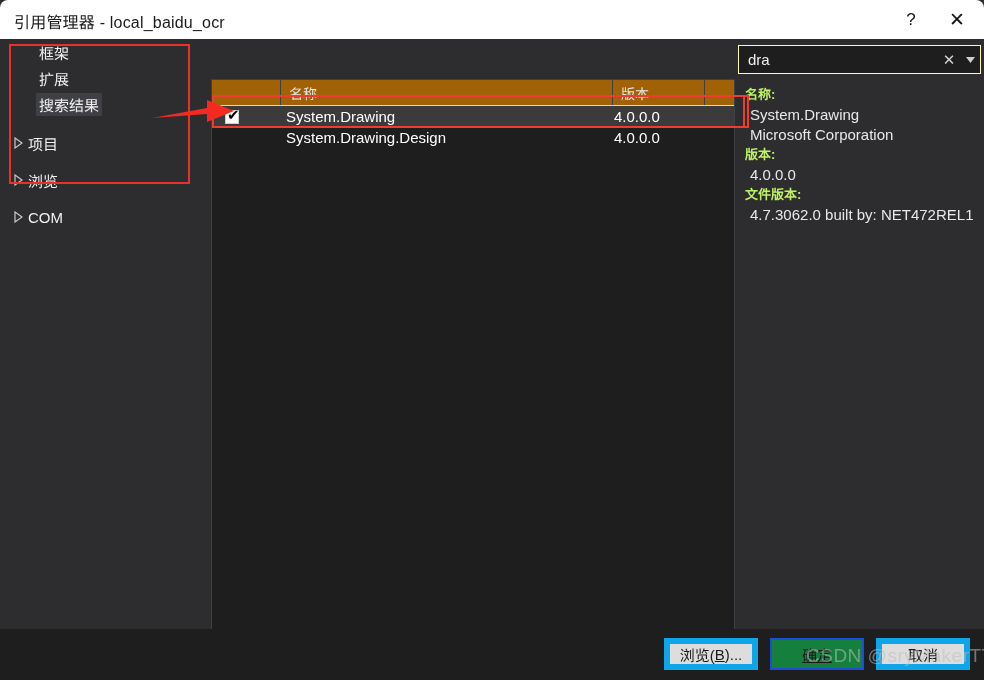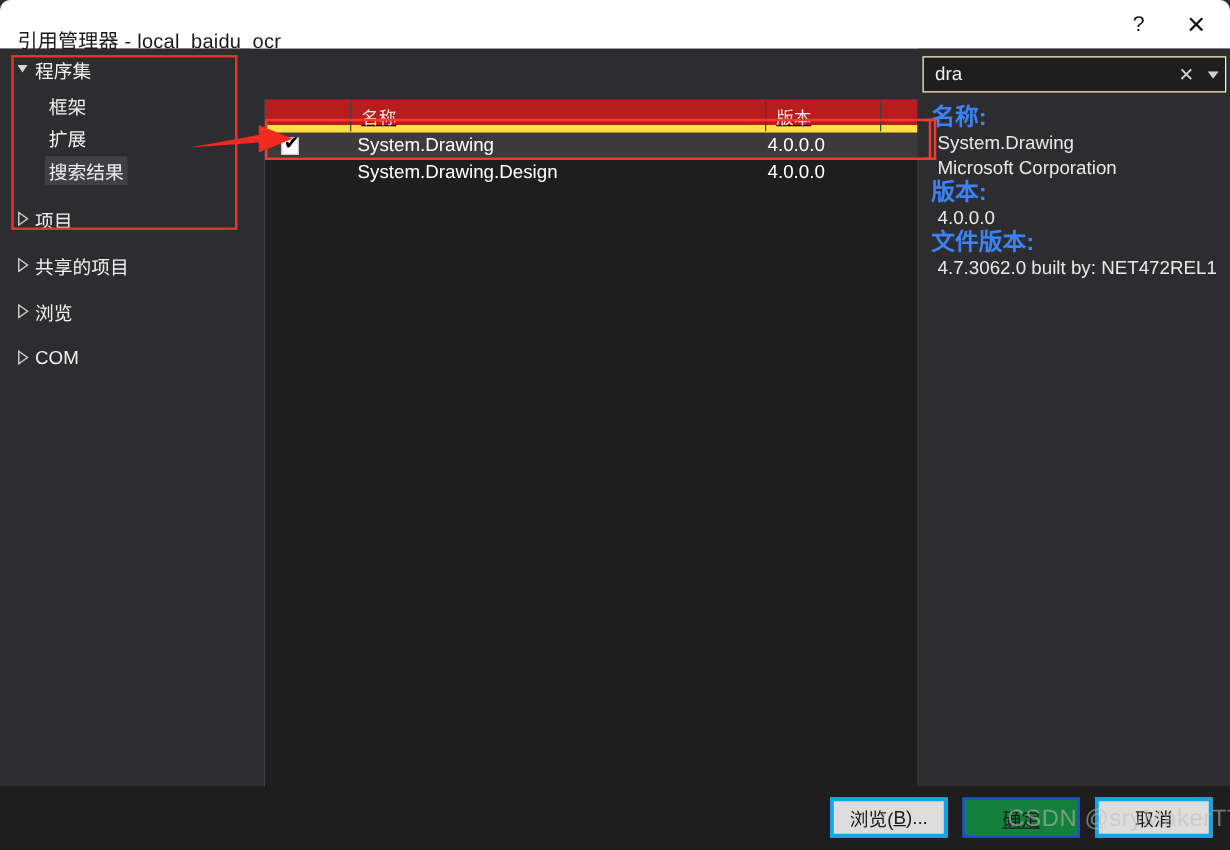--- a/index.html
+++ b/index.html
@@ -31,21 +31,21 @@
     height: 39px;
     background: #ffffff;
     border-top-left-radius: 8px;
     border-top-right-radius: 8px;
     display: flex;
     align-items: center;
   }
   .title-text {
     position: absolute;
     left: 14px;
-    top: 19px;
+    top: 9px;
     font-size: 16px;
     color: #1a1a1a;
     white-space: nowrap;
     letter-spacing: 0.2px;
   }
   .titlebar-buttons {
     position: absolute;
     right: 0; top: 0;
     height: 39px;
     display: flex;
@@ -140,25 +140,24 @@
     width: 524px;
     height: 588px;
     background: #1e1e1e;
     border: 1px solid #3f3f46;
     box-sizing: border-box;
     overflow: hidden;
   }
   .list-header {
     position: relative;
     height: 26px;
-    background: #b91c1c;
-    border-bottom: 6px solid #fde047;
-    display: flex;
-    box-sizing: border-box;
-    text-decoration: underline;
+    background: #a16207;
+    border-bottom: 1px solid #fde047;
+    display: flex;
+    box-sizing: border-box;
   }
   .hcol {
     height: 25px;
     display: flex;
     align-items: center;
     box-sizing: border-box;
     border-right: 1px solid #3f3f46;
     color: #e6e6e6;
     font-size: 14px;
     padding-left: 8px;
@@ -278,23 +277,23 @@
     cursor: default;
   }
 
   .details {
     position: absolute;
     left: 10px;
     top: 46px;
     width: 239px;
   }
   .detail-label {
-    font-size: 19px;
+    font-size: 13px;
     font-weight: bold;
-    color: #3b82f6;
+    color: #bef264;
     line-height: 20px;
     white-space: nowrap;
   }
   .detail-value {
     font-size: 15px;
     color: #e8e8e8;
     line-height: 20px;
     padding-left: 5px;
     white-space: nowrap;
   }
@@ -329,21 +328,21 @@
     top: 9px;
     display: flex;
     gap: 12px;
   }
   .dlg-btn {
     width: 94px;
     height: 32px;
     background: #dddddd;
     color: #1a1a1a;
     font-size: 15px;
-    border: 3px solid #0ea5e9;
+    border: 6px solid #0ea5e9;
     box-sizing: border-box;
     display: flex;
     align-items: center;
     justify-content: center;
     cursor: default;
     font-family: "Liberation Sans", sans-serif;
     white-space: nowrap;
   }
   .dlg-btn.default {
     border: 2px solid #1d4ed8;
@@ -376,56 +375,40 @@
     <div class="titlebar-buttons">
       <div class="tb-btn help">?</div>
       <div class="tb-btn close">✕</div>
     </div>
   </div>
 
   <div class="body-area">
 
     <div class="tree">
 
-      <div class="tree-node">
-        <span class="expander">
-          <svg width="10" height="10" viewBox="0 0 10 10" aria-hidden="true">
-            <polygon points="1,2 9,2 5,8" fill="#d8d8d8"></polygon>
-          </svg>
-        </span>
-        <span class="label">程序集</span>
-      </div>
 
       <div class="tree-child">
         <span class="label-bg">框架</span>
       </div>
       <div class="tree-child">
         <span class="label-bg">扩展</span>
       </div>
       <div class="tree-child selected">
         <span class="label-bg">搜索结果</span>
       </div>
 
       <div class="tree-node" style="margin-top:10px">
         <span class="expander">
           <svg width="10" height="12" viewBox="0 0 10 12" aria-hidden="true">
             <polygon points="2,1 9,6 2,11" fill="none" stroke="#c8c8c8" stroke-width="1.2"></polygon>
           </svg>
         </span>
         <span class="label">项目</span>
       </div>
 
-      <div class="tree-node" style="margin-top:5px">
-        <span class="expander">
-          <svg width="10" height="12" viewBox="0 0 10 12" aria-hidden="true">
-            <polygon points="2,1 9,6 2,11" fill="none" stroke="#c8c8c8" stroke-width="1.2"></polygon>
-          </svg>
-        </span>
-        <span class="label">共享的项目</span>
-      </div>
 
       <div class="tree-node" style="margin-top:5px">
         <span class="expander">
           <svg width="10" height="12" viewBox="0 0 10 12" aria-hidden="true">
             <polygon points="2,1 9,6 2,11" fill="none" stroke="#c8c8c8" stroke-width="1.2"></polygon>
           </svg>
         </span>
         <span class="label">浏览</span>
       </div>
 

